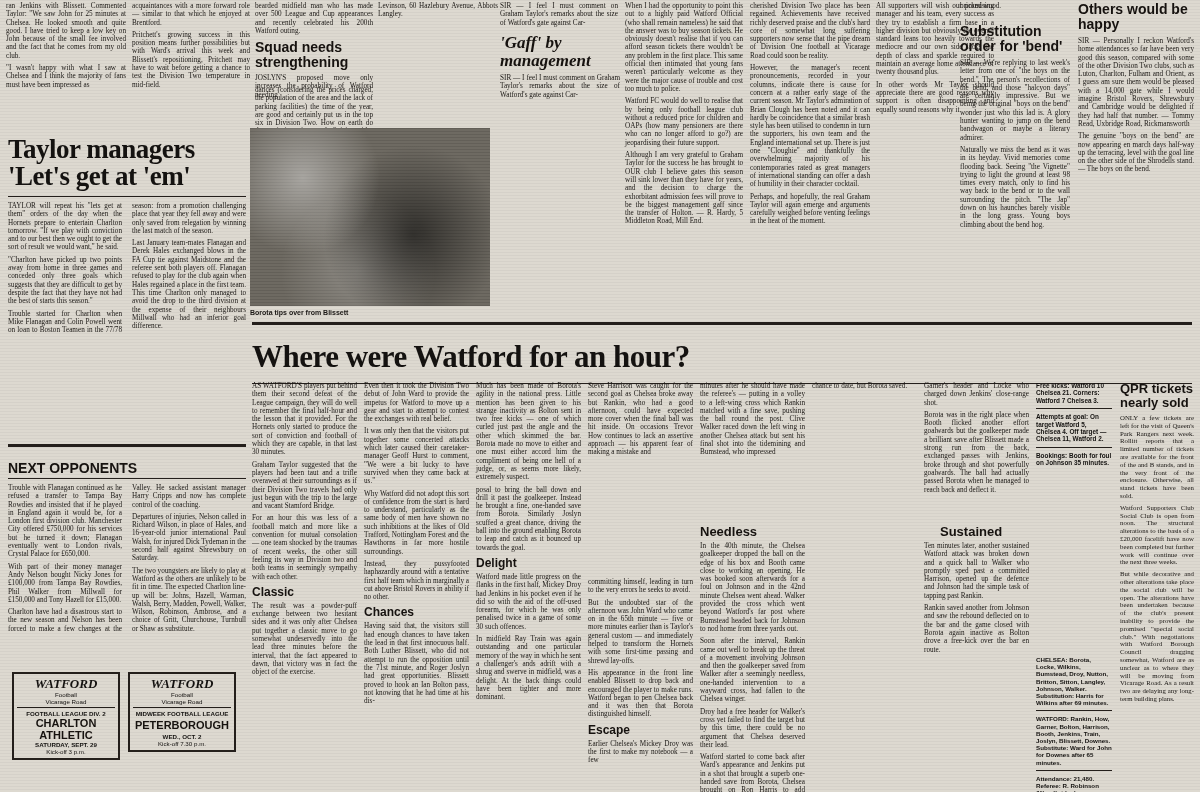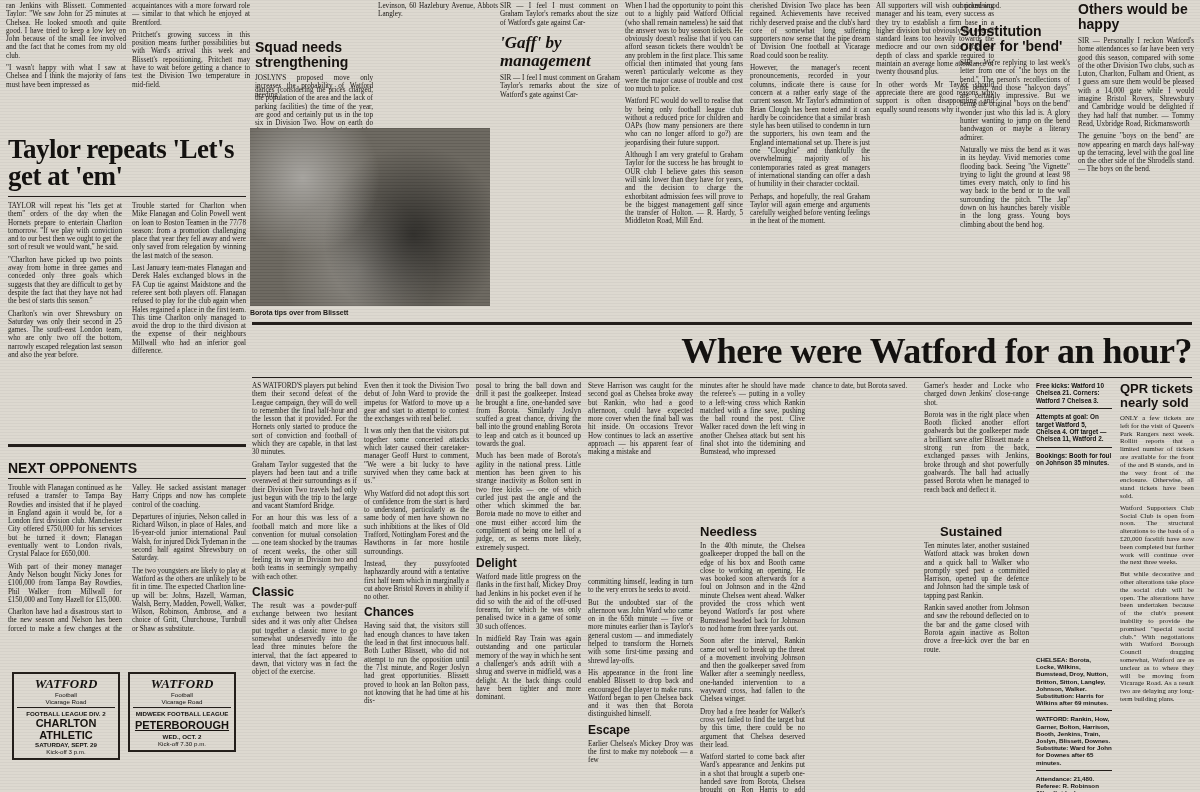--- a/index.html
+++ b/index.html
@@ -49,20 +49,25 @@
     </div>
   </div>
 
   <div class="col" style="left:255px;top:40px;width:118px;">
     <div class="hd-sans" style="font-size:14px;line-height:15px;">Squad needs strengthening</div>
     <div class="body-text" style="margin-top:4px;">
       <p>JOSLYN'S proposed move only increases the probability of Watford needing</p>
     </div>
   </div>
 
+  <div class="col" style="left:255px;top:2px;width:118px;">
+    <div class="body-text">
+      <p>bearded midfield man who has made over 500 League and Cup appearances and recently celebrated his 200th Watford outing.</p>
+    </div>
+  </div>
   <div class="col" style="left:255px;top:86px;width:118px;">
     <div class="body-text">
       <p>dances (considering the prices charged, the population of the area and the lack of parking facilities) the time of the year, are good and certainly put us in the top six in Division Two. How on earth do the majority of second division sides manage with gates always below 10,000? Indeed, even exceptionally successful sides like Nottingham Forest only average around 20,000 gates</p>
     </div>
   </div>
 
   <div class="col" style="left:378px;top:2px;width:120px;">
     <div class="body-text">
       <p>Levinson, 60 Hazlebury Avenue, Abbots Langley.</p>
     </div>
@@ -116,26 +121,25 @@
 
   <div class="col" style="left:1078px;top:2px;width:116px;">
     <div class="hd-sans" style="font-size:14px;line-height:15px;">Others would be happy</div>
     <div class="body-text" style="margin-top:5px;">
       <p>SIR — Personally I reckon Watford's home attendances so far have been very good this season, compared with some of the other Division Two clubs, such as Luton, Charlton, Fulham and Orient, as I guess am sure them would be pleased with a 14,000 gate while I would imagine Bristol Rovers, Shrewsbury and Cambridge would be delighted if they had half that number. — Tommy Read, Uxbridge Road, Rickmansworth</p>
       <p>The genuine "boys on the bend" are now appearing en march days half-way up the terracing, level with the goal line on the other side of the Shrodells stand. — The boys on the bend.</p>
     </div>
   </div>
 
   <div class="col" style="left:8px;top:136px;width:238px;">
-    <div class="hdline-big" style="font-size:27px;line-height:27px;">Taylor repeats 'Let's get at 'em'</div>
+    <div class="hdline-big" style="font-size:27px;line-height:27px;">Taylor managers 'Let's get at 'em'</div>
     <div class="rule" style="margin-top:6px;"></div>
     <div class="body-text" style="margin-top:5px;column-count:2;column-gap:10px;">
       <p>TAYLOR will repeat his "lets get at them" orders of the day when the Hornets prepare to entertain Charlton tomorrow. "If we play with conviction and to our best then we ought to get the sort of result we would want," he said.</p>
       <p>"Charlton have picked up two points away from home in three games and conceded only three goals which suggests that they are difficult to get by despite the fact that they have not had the best of starts this season."</p>
-      <p>Charlton's win over Shrewsbury on Saturday was only their second in 25 games. The south-east London team, who are only two off the bottom, narrowly escaped relegation last season and also the year before.</p>
       <p>Trouble started for Charlton when Mike Flanagan and Colin Powell went on loan to Boston Teamen in the 77/78 season: from a promotion challenging place that year they fell away and were only saved from relegation by winning the last match of the season.</p>
       <p>Last January team-mates Flanagan and Derek Hales exchanged blows in the FA Cup tie against Maidstone and the referee sent both players off. Flanagan refused to play for the club again when Hales regained a place in the first team. This time Charlton only managed to avoid the drop to the third division at the expense of their neighbours Millwall who had an inferior goal difference.</p>
     </div>
   </div>
 
   <div class="col" style="left:8px;top:444px;width:238px;">
     <div class="thickrule"></div>
     <div class="hd-sans" style="font-size:14px;line-height:16px;padding:13px 0 2px 0;">NEXT OPPONENTS</div>
     <div class="rule"></div>
     <div class="body-text" style="margin-top:5px;column-count:2;column-gap:10px;">
@@ -159,34 +163,34 @@
       <div class="tiny">Kick-off 3 p.m.</div>
     </div>
   </div>
   <div class="col" style="left:128px;top:672px;width:108px;">
     <div class="boxad">
       <div class="masthead" style="font-size:13px;line-height:14px;">WATFORD</div>
       <div class="tiny">Football</div>
       <div class="tiny" style="margin-bottom:2px;">Vicarage Road</div>
       <div class="rule"></div>
       <div class="tiny" style="font-weight:bold;margin-top:2px;">MIDWEEK FOOTBALL LEAGUE</div>
-      <div class="hd-sans" style="font-size:11px;line-height:12px;margin:2px 0;text-decoration:underline;">PETERBOROUGH</div>
+      <div class="hd-sans" style="font-size:11px;line-height:12px;margin:2px 0;">PETERBOROUGH</div>
       <div class="tiny" style="font-weight:bold;">WED., OCT. 2</div>
       <div class="tiny">Kick-off 7.30 p.m.</div>
     </div>
   </div>
 
   <div class="col" style="left:250px;top:128px;width:240px;">
     <div class="photo" style="width:240px;height:178px;"></div>
     <div class="caption" style="margin-top:3px;">Borota tips over from Blissett</div>
   </div>
 
   <div class="col" style="left:252px;top:322px;width:940px;">
     <div class="thickrule"></div>
-    <div class="hdline-big" style="font-size:36px;line-height:48px;margin-top:2px;text-align:right;">Where were Watford for an hour?</div>
+    <div class="hdline-big" style="font-size:31px;line-height:48px;margin-top:8px;text-align:left;">Where were Watford for an hour?</div>
     <div class="rule" style="margin-top:2px;"></div>
   </div>
 
   <div class="col" style="left:252px;top:382px;width:105px;">
     <div class="body-text">
       <p>AS WATFORD'S players put behind them their second defeat of the League campaign, they will do well to remember the final half-hour and the lesson that it provided. For the Hornets only started to produce the sort of conviction and football of which they are capable, in that last 30 minutes.</p>
       <p>Graham Taylor suggested that the players had been taut and a trifle overawed at their surroundings as if their Division Two travels had only just begun with the trip to the large and vacant Stamford Bridge.</p>
       <p>For an hour this was less of a football match and more like a convention for mutual consolation — one team shocked by the traumas of recent weeks, the other still feeling its way in Division two and both teams in seemingly sympathy with each other.</p>
     </div>
     <div class="hd-sans" style="font-size:12px;margin:4px 0 3px 0;">Classic</div>
@@ -203,22 +207,22 @@
       <p>Instead, they pussyfooted haphazardly around with a tentative first half team which in marginally a cut above Bristol Rovers in ability if no other.</p>
     </div>
     <div class="hd-sans" style="font-size:12px;margin:4px 0 3px 0;">Chances</div>
     <div class="body-text">
       <p>Having said that, the visitors still had enough chances to have taken the lead in that first innocuous half. Both Luther Blissett, who did not attempt to run the opposition until the 71st minute, and Roger Joslyn had great opportunities. Blissett proved to hook an Ian Bolton pass, not knowing that he had time at his dis-</p>
     </div>
   </div>
 
   <div class="col" style="left:476px;top:382px;width:105px;">
     <div class="body-text">
+      <p>Much has been made of Borota's agility in the national press. Little mention has been given to his strange inactivity as Bolton sent in two free kicks — one of which curled just past the angle and the other which skimmed the bar. Borota made no move to either and one must either accord him the compliment of being one hell of a judge, or, as seems more likely, extremely suspect.</p>
       <p>posal to bring the ball down and drill it past the goalkeeper. Instead he brought a fine, one-handed save from Borota. Similarly Joslyn scuffed a great chance, driving the ball into the ground enabling Borota to leap and catch as it bounced up towards the goal.</p>
-      <p>Much has been made of Borota's agility in the national press. Little mention has been given to his strange inactivity as Bolton sent in two free kicks — one of which curled just past the angle and the other which skimmed the bar. Borota made no move to either and one must either accord him the compliment of being one hell of a judge, or, as seems more likely, extremely suspect.</p>
     </div>
     <div class="hd-sans" style="font-size:12px;margin:4px 0 3px 0;">Delight</div>
     <div class="body-text">
       <p>Watford made little progress on the flanks in the first half, Mickey Droy had Jenkins in his pocket even if he did so with the aid of the off-used forearm, for which he was only penalised twice in a game of some 30 such offences.</p>
       <p>In midfield Ray Train was again outstanding and one particular memory of the way in which he sent a challenger's ands adrift with a shrug and swerve in midfield, was a delight. At the back things could have been tighter and more dominant.</p>
     </div>
   </div>
 
   <div class="col" style="left:588px;top:382px;width:105px;">
     <div class="body-text">

